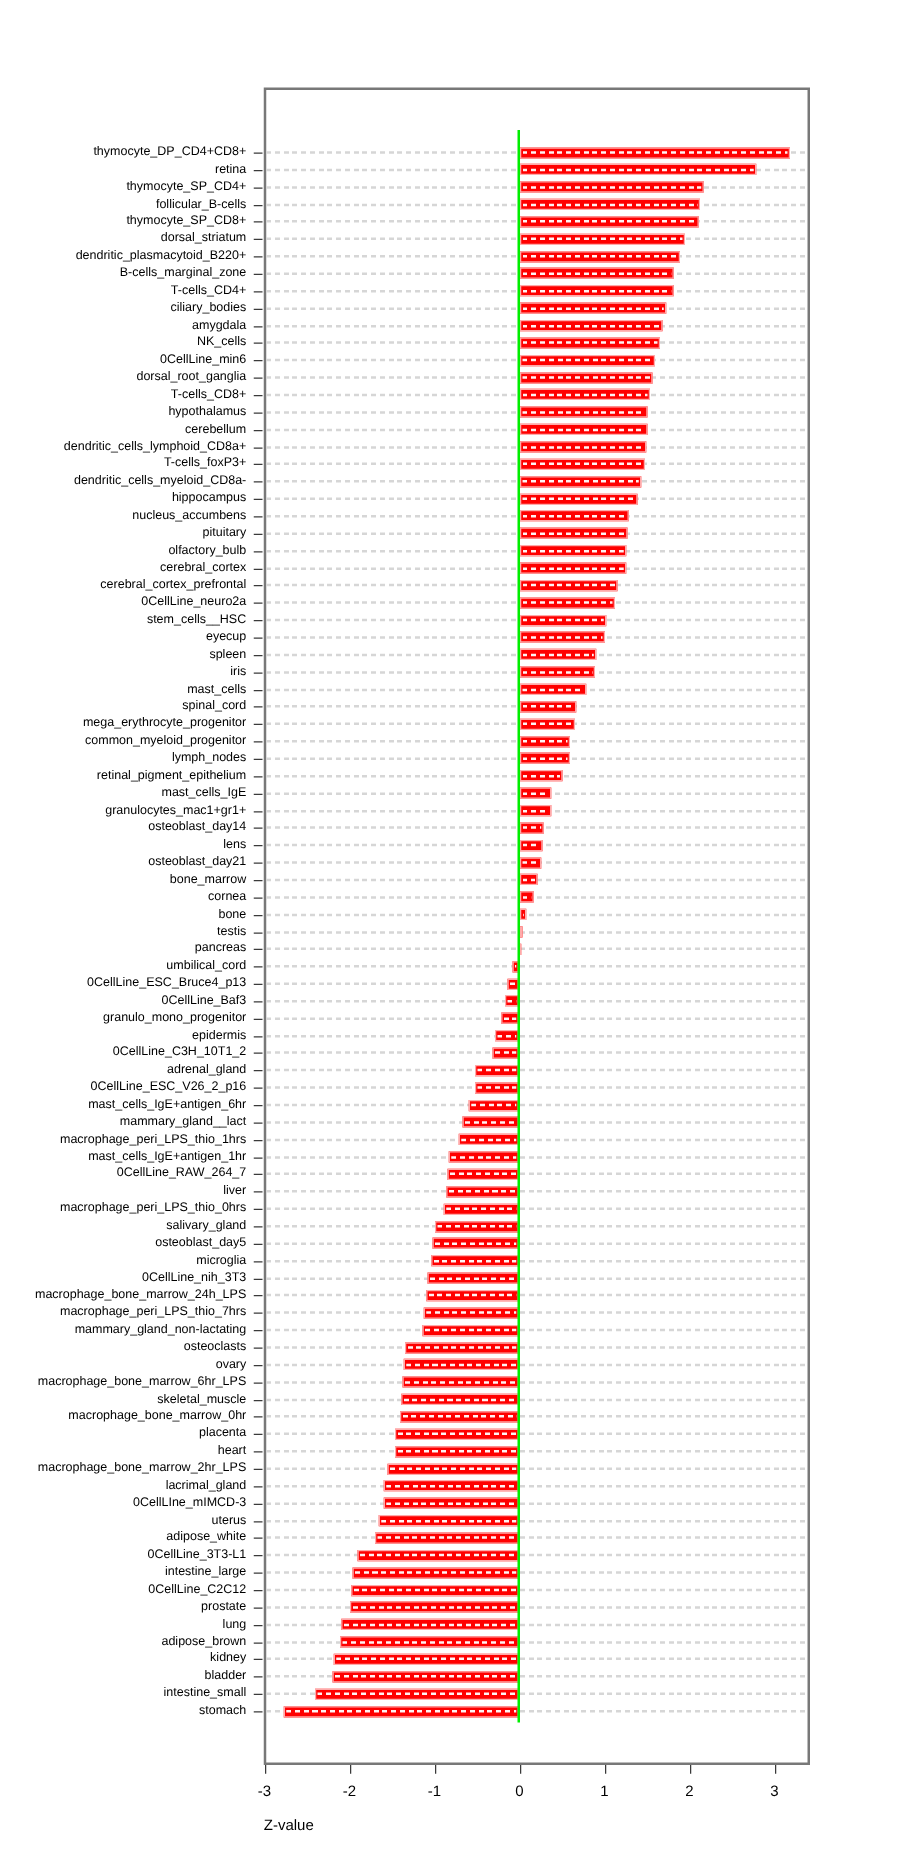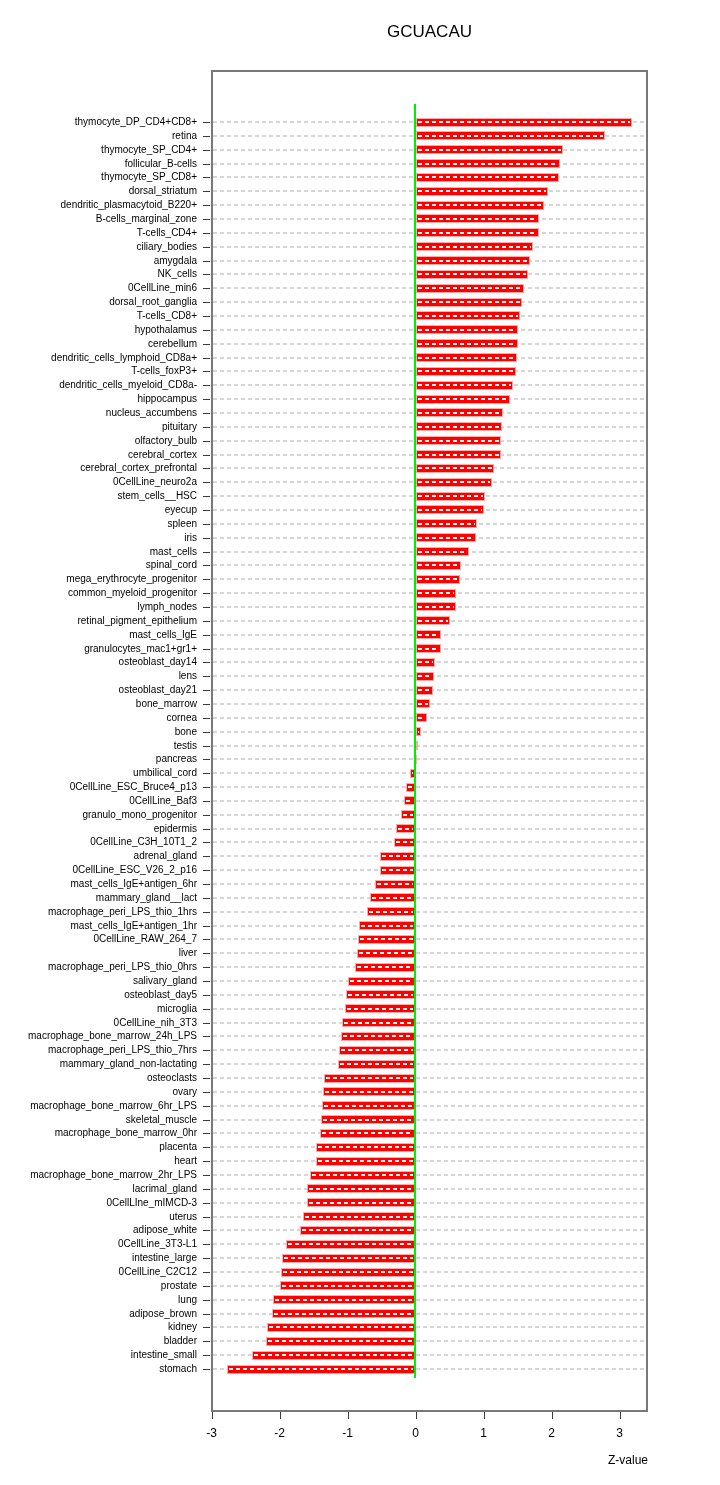--- a/index.html
+++ b/index.html
@@ -18,28 +18,27 @@
   .bar-stripe{position:absolute;left:1px;right:1px;top:50%;height:2px;margin-top:-1px;
     background:repeating-linear-gradient(90deg,rgba(255,255,255,.95) 0 4px,transparent 4px 7px);}
   .zero-line{position:absolute;left:414px;top:104px;width:2px;height:1274px;
              background:#00ee00;z-index:3;}
   .ylabel{position:absolute;right:523px;width:200px;text-align:right;font-size:10px;
           line-height:12px;white-space:nowrap;color:#000;}
   .ytick{position:absolute;left:203px;width:7px;height:1px;background:#3a3a3a;}
   .xtick{position:absolute;top:1412px;width:1px;height:7px;background:#3a3a3a;}
   .xtick-label{position:absolute;top:1426px;width:40px;margin-left:-20px;text-align:center;
                font-size:12px;color:#000;}
-  .xaxis-title{position:absolute;left:211px;top:1453px;width:437px;text-align:right;
+  .xaxis-title{position:absolute;left:211px;top:1453px;width:437px;text-align:left;
                font-size:12px;color:#000;}
 </style>
 </head>
 <body>
 
 <div class="fig">
-  <div class="title">GCUACAU</div>
   <div class="plot-box"></div>
   <div class="layer" id="grid-layer">
       <div class="gridline" style="top: 51px;"></div>
       <div class="gridline" style="top: 64.8556px;"></div>
       <div class="gridline" style="top: 78.7112px;"></div>
       <div class="gridline" style="top: 92.5668px;"></div>
       <div class="gridline" style="top: 106.422px;"></div>
       <div class="gridline" style="top: 120.278px;"></div>
       <div class="gridline" style="top: 134.134px;"></div>
       <div class="gridline" style="top: 147.989px;"></div>

